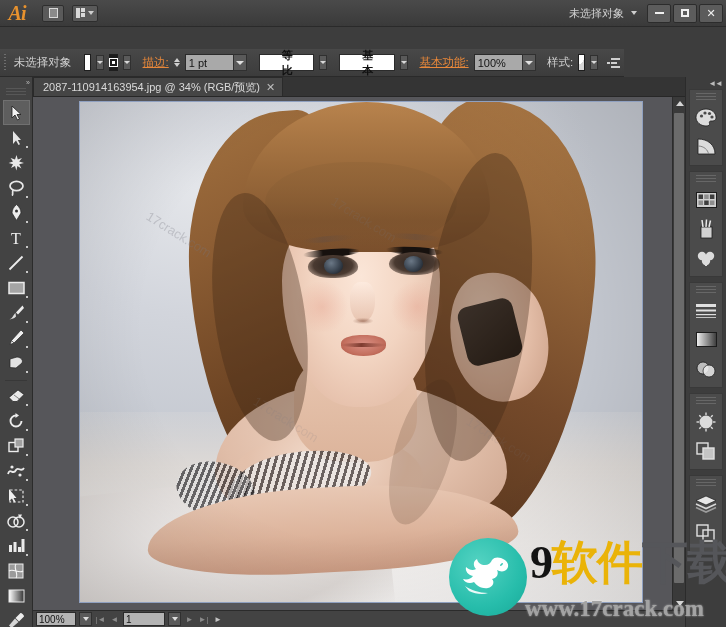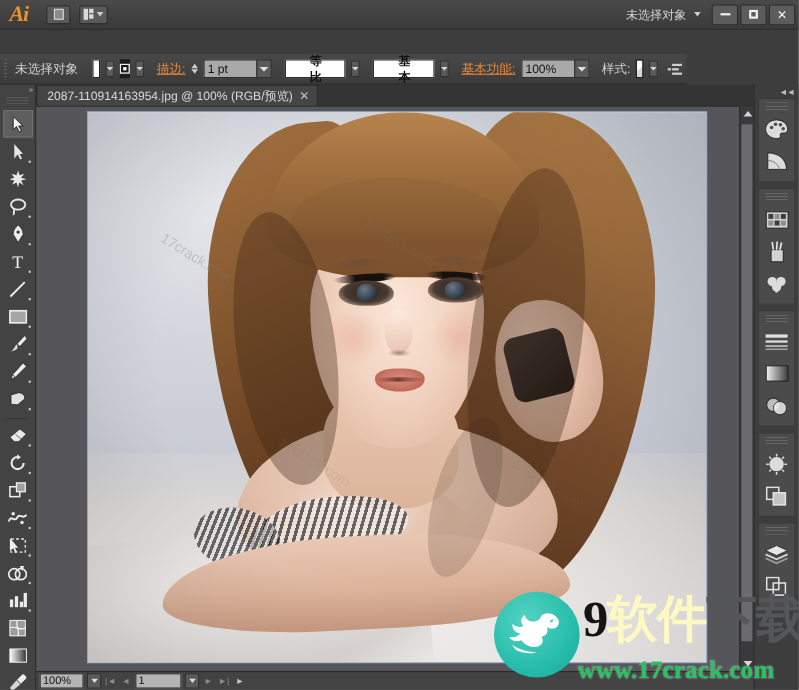--- a/index.html
+++ b/index.html
@@ -287,24 +287,24 @@
   .vscroll .ar.b i { border-top:5px solid #d5d5d5;}
 
   
   .wm { position:absolute; pointer-events:none; }
   .wm-logo { left:449px; top:538px; width:78px; height:78px; border-radius:50%;
              background:radial-gradient(circle at 38% 33%, #54d3c2 0%, #27bdab 60%, #17a898 100%);
              display:flex; align-items:center; justify-content:center; }
   .wm-text { left:530px; top:540px; font-size:46px; font-weight:bold;
              font-family:"Liberation Serif", serif; letter-spacing:-1px; line-height:1; white-space:nowrap;}
   .wm-text .b { color:#141414; }
-  .wm-text .r { color:#fef9c3; }
+  .wm-text .r { color:#eab308; }
   .wm-text .g { color:#55565a; }
   .wm-url { left:525px; top:596px; font-size:23px; font-weight:bold;
-            font-family:"Liberation Serif", serif; color:#22c55e; white-space:nowrap;
+            font-family:"Liberation Serif", serif; color:#a3a3a3; white-space:nowrap;
             text-shadow:0 0 2px rgba(255,255,255,.6); }
 </style>
 </head>
 <body>
 
 <div id="app">
 
   <div class="titlebar">
     <div class="ai-logo">Ai</div>
 
@@ -567,21 +567,21 @@
         <path d="M12.5 1 C14 1 16 3 16 4.5 L11 9.5 L7.5 6 Z" fill="#ededed"></path>
         <path d="M7 6.5 L10.5 10 L3.5 16 L1 13.5 Z" fill="#d6d6d6"></path>
       </svg>
 
     </div>
 
   </div>
 
   <div class="tabbar">
     <div class="doctab">
-      <span>2087-110914163954.jpg @ 100% (RGB/预览)</span>
+      <span>2087-110914163954.jpg @ 34% (RGB/预览)</span>
       <span class="x">✕</span>
     </div>
   </div>
 
   <div class="canvaswrap">
     <div class="artboard">
       <div class="photo">
         <div class="bg-soft"></div>
         <div class="bed"></div>
         <div class="bedsheet2"></div>

